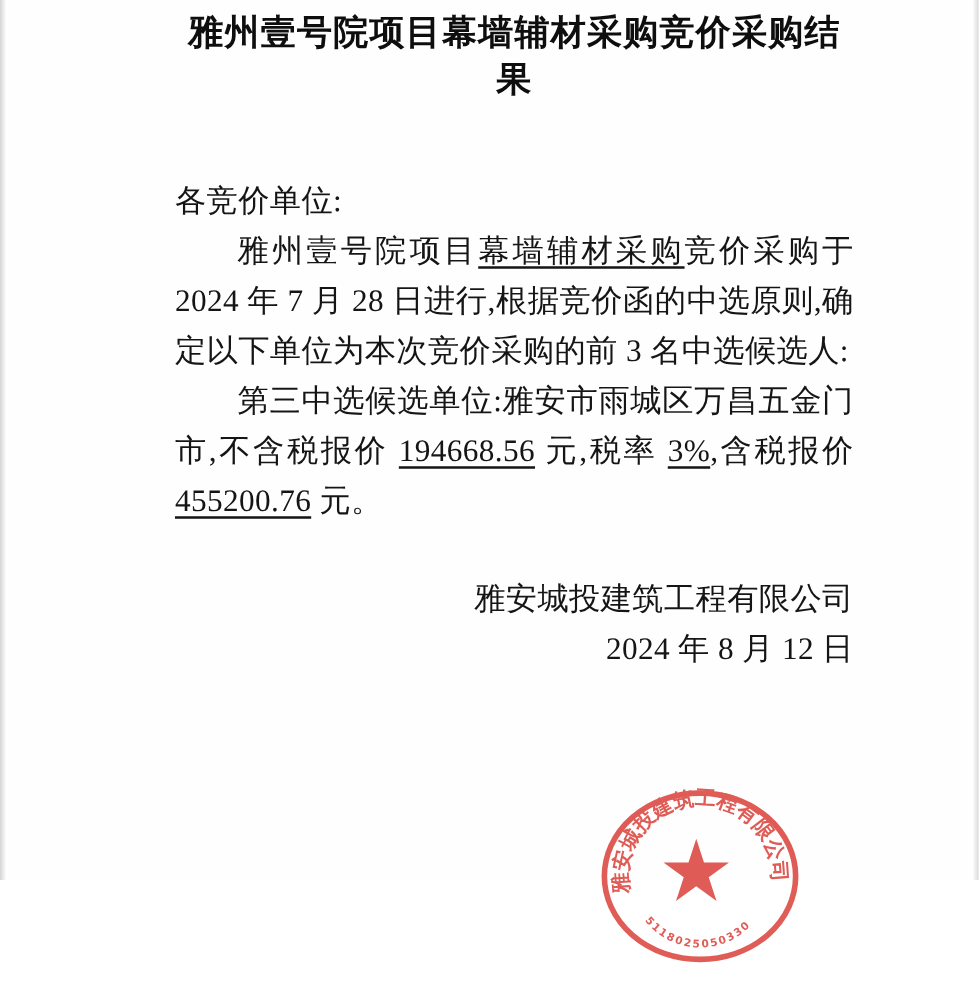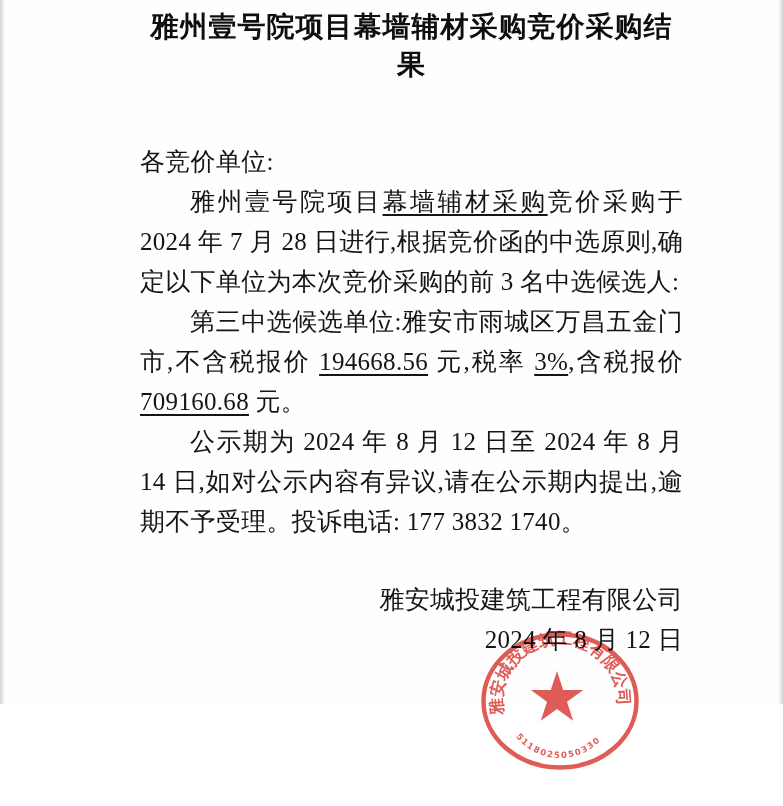--- a/index.html
+++ b/index.html
@@ -82,23 +82,22 @@
   <div class="doc">
 
     <div class="title">雅州壹号院项目幕墙辅材采购竞价采购结果</div>
 
     <p class="body-text salutation">各竞价单位:</p>
 
     <p class="body-text para"><span>雅州壹号院项目</span><span class="u">幕墙辅材采购</span><span>竞价采购于 2024 年 7 月 28 日进行,根据竞价函的中选原则,确定以下单位为本次竞价采购的前 3 名中选候选人:</span></p>
 
 
 
-    <p class="body-text para"><span>第三中选候选单位:雅安市雨城区万昌五金门市,不含税报价 </span><span class="u">194668.56</span><span> 元,税率 </span><span class="u">3%</span><span>,含税报价 </span><span class="u">709160.68</span><span> 元。</span></p>
+    <p class="body-text para"><span>第三中选候选单位:雅安市雨城区万昌五金门市,不含税报价 </span><span class="u">194668.56</span><span> 元,税率 </span><span class="u">3%</span><span>,含税报价 </span><span class="u">455200.76</span><span> 元。</span></p>
 
-    <p class="body-text para">公示期为 2024 年 8 月 12 日至 2024 年 8 月 14 日,如对公示内容有异议,请在公示期内提出,逾期不予受理。投诉电话: 177 3832 1740。</p>
 
     <p class="body-text sig-line">雅安城投建筑工程有限公司</p>
     <p class="body-text date-line">2024 年 8 月 12 日</p>
   </div>
 
   <div class="stamp">
     <svg width="164" height="144" viewBox="0 0 164 144">
       <ellipse cx="82" cy="71" rx="76.5" ry="66.5" fill="none" stroke-width="4.5" stroke="#dc453e"></ellipse>
       <polygon points="79,41 85.2,60 105.2,60 89,71.7 95.2,90.7 79,79 62.8,90.7 69,71.7 52.8,60 72.8,60" fill="#dc453e"></polygon>
       <path id="seal-top-arc" d="M 25.3 84.1 A 58 58 0 1 1 138.7 84.1" fill="none"></path>

